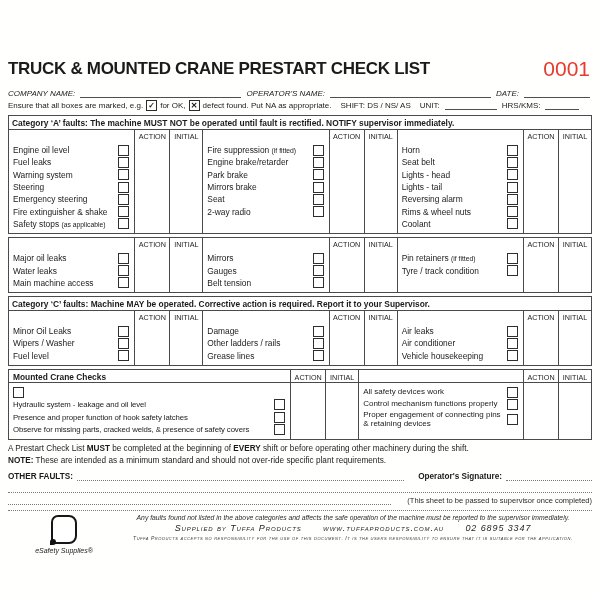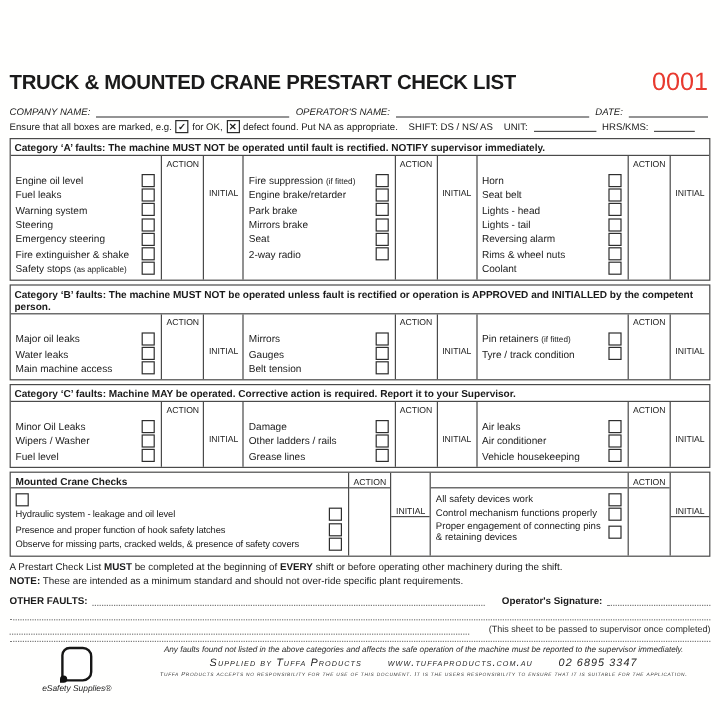--- a/index.html
+++ b/index.html
@@ -20,21 +20,21 @@
   .cbdemo { display:inline-block; width:9px; height:9px; border:1px solid #2c2c2c; font-size:8px; line-height:9px; text-align:center; font-weight:bold; margin:0 3px; }
   .gap { margin-left:9px; }
 
   .section { border:1px solid #4a4a4a; margin-top:3px; background:#fff; }
   .sec-heading { font-size:8.4px; font-weight:bold; padding:2px 3px 1px 3px; border-bottom:1px solid #4a4a4a; }
   .sec-body { display:flex; }
   .group { position:relative; flex:1; min-width:0; }
   .group + .group { border-left:1px solid #4a4a4a; }
   .strip { position:absolute; top:0; bottom:0; box-sizing:border-box; }
   .strip.a { right:32px; width:36px; border-left:1px solid #4a4a4a; border-right:1px solid #4a4a4a; }
-  .strip.i { right:0; width:32px;margin-top:24px; }
+  .strip.i { right:0; width:32px; }
   .strip .h { display:block; font-size:7.2px; text-align:center; padding-top:2px; color:#232323; box-sizing:border-box; }
   .items { padding:14px 72px 3px 4px; }
   .item { display:flex; align-items:center; height:12.3px; }
   .item-label { flex:1; font-size:8.4px; white-space:nowrap; min-width:0; }
   .item-label .paren { font-size:6.8px; }
   .cb { width:9px; height:9px; border:1px solid #2e2e2e; background:#fff; flex:0 0 auto; margin-right:1px; }
 
   
   .crane .crane-hd { height:13px; border-bottom:1px solid #4a4a4a; margin-right:68px; font-weight:bold; font-size:8.4px; padding:2px 0 0 4px; box-sizing:border-box; }
   .crane .strip .h { height:13px; border-bottom:1px solid #4a4a4a; padding-top:3px; }
@@ -209,21 +209,20 @@
               </div>
               <div class="item">
                 <span class="item-label">Coolant</span>
                 <span class="cb"></span>
               </div>
             </div>
           </div>
         </div>
       </div>
       <div class="section">
-        <div class="sec-heading">Category ‘B’ faults: The machine MUST NOT be operated unless fault is rectified or operation is APPROVED and INITIALLED by the competent person.</div>
         <div class="sec-body">
           <div class="group">
             <div class="strip a">
               <span class="h">ACTION</span>
             </div>
             <div class="strip i">
               <span class="h">INITIAL</span>
             </div>
             <div class="items">
               <div class="item">

